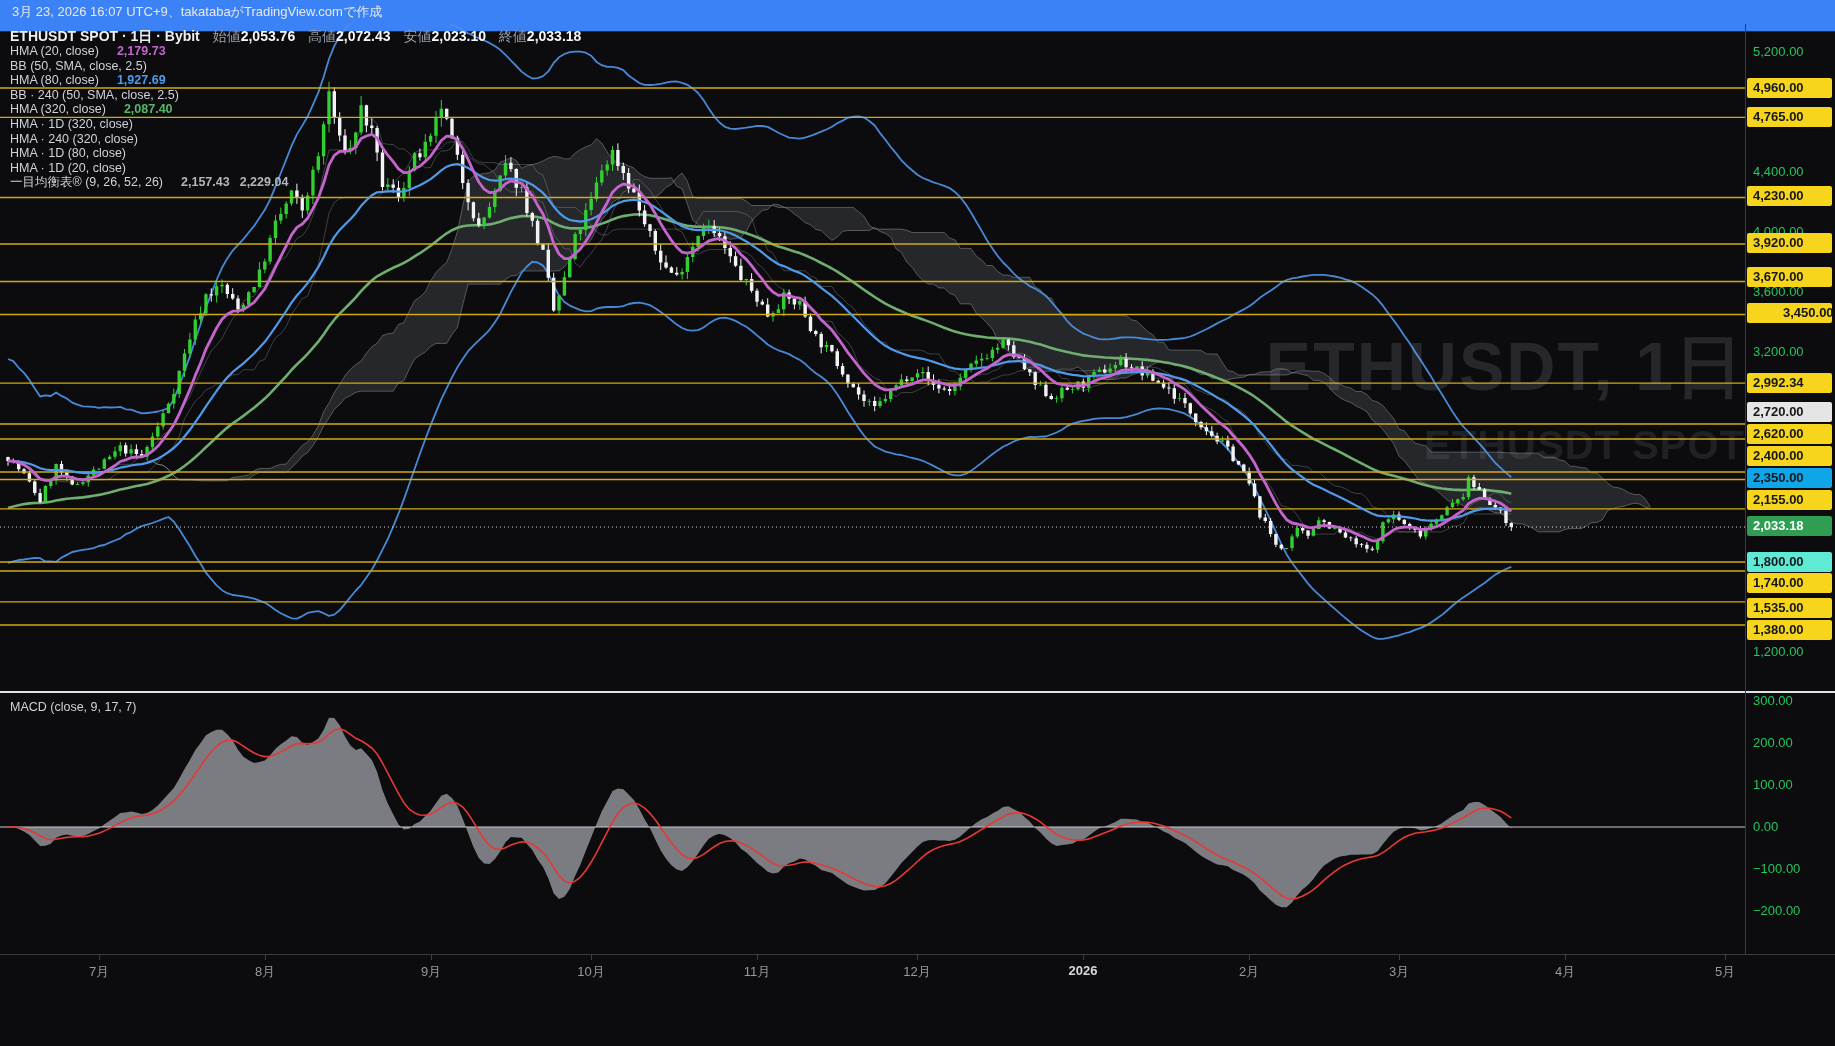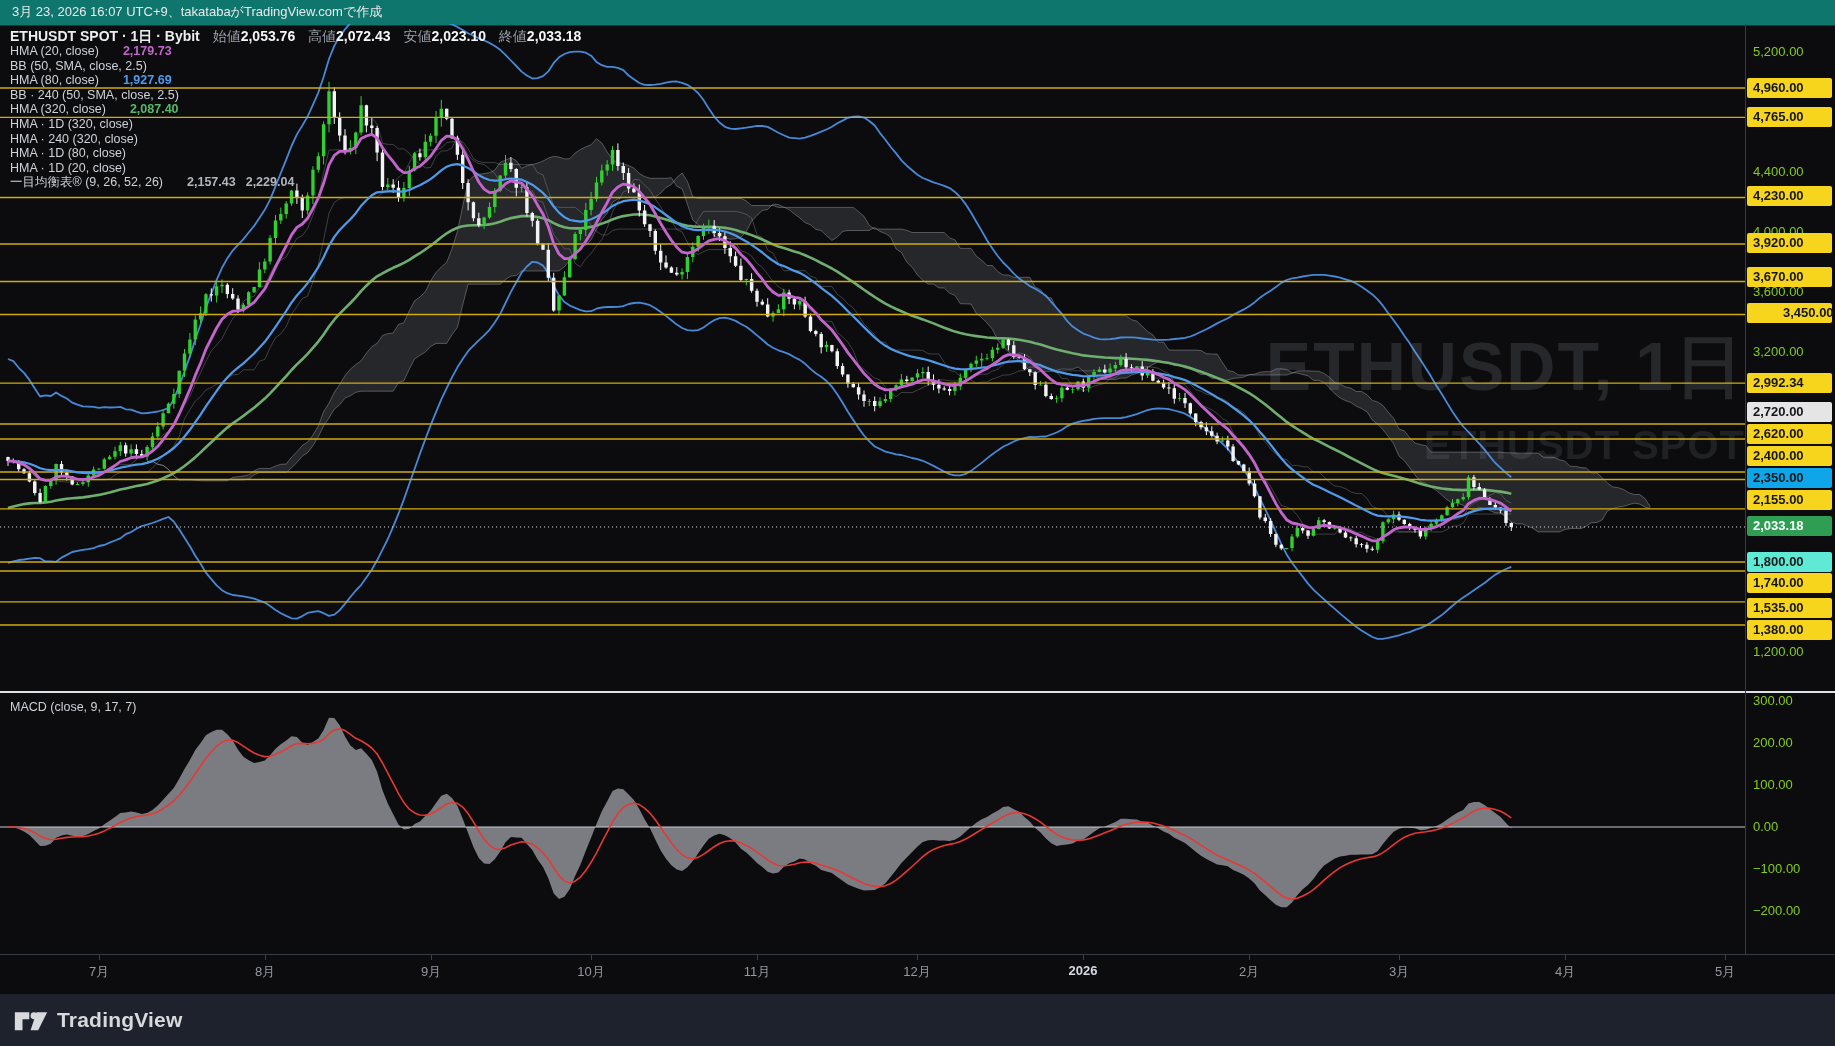--- a/index.html
+++ b/index.html
@@ -1,45 +1,45 @@
 <!DOCTYPE html>
 <html><head>
 <meta charset="utf-8">
 <style>
   html,body{margin:0;padding:0;background:#000;}
   #app{position:relative;width:1835px;height:1046px;background:#0c0c0e;overflow:hidden;
        font-family:"Liberation Sans",sans-serif;-webkit-font-smoothing:antialiased;}
   
-  #topbar{position:absolute;left:0;top:0;width:1835px;height:26px;background:#0f766e;
+  #topbar{position:absolute;left:0;top:0;width:1835px;height:32px;background:#3b82f6;
           border-bottom:1px solid #2a2e39;color:#e8e9ec;font-size:13px;line-height:24px;
           padding-left:12px;box-sizing:border-box;white-space:nowrap;}
   
   svg.pane{position:absolute;left:0;overflow:hidden;display:block;}
   #price-svg{top:24px;width:1745px;height:668px;}
   #macd-svg{top:692px;width:1745px;height:262px;}
   #pane-sep{position:absolute;left:0;top:691px;width:1835px;height:2px;background:#dfe2e8;z-index:6;}
   #axis-sep{position:absolute;left:0;top:954px;width:1835px;height:1px;background:#363a45;z-index:6;}
   #scale-border{position:absolute;left:1745px;top:24px;width:1px;height:930px;background:#363a45;z-index:6;}
   
   #watermark{position:absolute;left:0;top:278px;width:1745px;text-align:right;z-index:1;pointer-events:none;margin-top:44px;}
   #watermark .w1{font-size:68px;font-weight:700;color:rgba(173,180,192,0.16);letter-spacing:2px;}
   #watermark .w2{font-size:40px;font-weight:700;color:rgba(173,180,192,0.13);letter-spacing:1px;margin-top:10px;}
   
   #legend{position:absolute;left:10px;top:28px;z-index:7;color:#cfd2da;}
   #legend .row1{font-size:14px;height:16px;line-height:16px;color:#dfe1e6;white-space:nowrap;}
   #legend .row1 .sym{font-weight:600;color:#eceef2;}
   #legend .row1 .ol{color:#9aa0ab;margin-left:9px;}
   #legend .row1 .ov{color:#f5f6f8;font-weight:700;}
   #legend .lrow{font-size:12.5px;height:14.6px;line-height:14.6px;white-space:nowrap;}
-  #legend .lval{margin-left:24px;font-weight:600;}
+  #legend .lval{margin-left:18px;font-weight:600;}
   #legend .lval2{margin-left:10px;font-weight:600;}
   #macd-legend{position:absolute;left:10px;top:700px;z-index:7;font-size:12.5px;color:#cfd2da;}
   
   #scale{position:absolute;left:1745px;top:0;width:90px;height:1046px;z-index:5;}
-  .glabel{position:absolute;left:8px;height:18px;line-height:18px;font-size:13px;color:#84cc16;white-space:nowrap;z-index:1;}
+  .glabel{position:absolute;left:8px;height:18px;line-height:18px;font-size:13px;color:#22c55e;white-space:nowrap;z-index:1;}
   .badge{position:absolute;left:2px;width:85px;height:20px;line-height:20px;border-radius:2px;
          font-size:13px;font-weight:600;color:#15161a;padding-left:6px;box-sizing:border-box;z-index:2;}
   .badge.cur{font-weight:700;color:#fff;z-index:3;}
   
   #taxis{position:absolute;left:0;top:955px;width:1835px;height:39px;z-index:4;}
   .mtick{position:absolute;top:0;width:1px;height:5px;background:#3a3e4a;}
   .mlabel{position:absolute;top:8px;transform:translateX(-50%);font-size:13px;color:#9598a1;white-space:nowrap;}
   .mlabel.em{color:#d6d9e0;font-weight:700;}
   
   #footer{position:absolute;left:0;top:994px;width:1835px;height:52px;background:#1e222d;
@@ -178,23 +178,13 @@
       <div class="mtick" style="left: 1249px;"></div>
       <div class="mlabel" style="left: 1249px;">2月</div>
       <div class="mtick" style="left: 1399px;"></div>
       <div class="mlabel" style="left: 1399px;">3月</div>
       <div class="mtick" style="left: 1565px;"></div>
       <div class="mlabel" style="left: 1565px;">4月</div>
       <div class="mtick" style="left: 1725px;"></div>
       <div class="mlabel" style="left: 1725px;">5月</div>
     </div>
 
-  <div id="footer">
-    <svg width="34" height="26" viewBox="0 0 40 28">
-      <g fill="#d7d9dd">
-        <path d="M1 5h17v8h-8v13H1z"></path>
-        <circle cx="23.5" cy="9" r="4"></circle>
-        <path d="M26.5 5h12.5l-10.5 21h-9z"></path>
-      </g>
-    </svg>
-    <span class="brand">TradingView</span>
-  </div>
 </div>
 
 </body></html>

